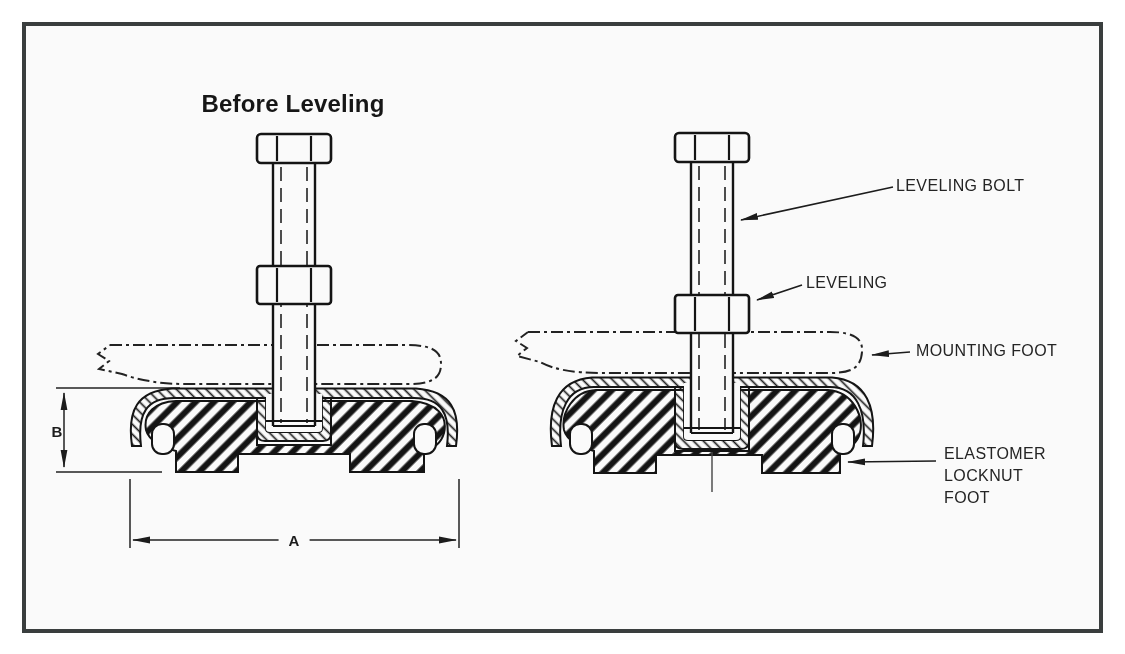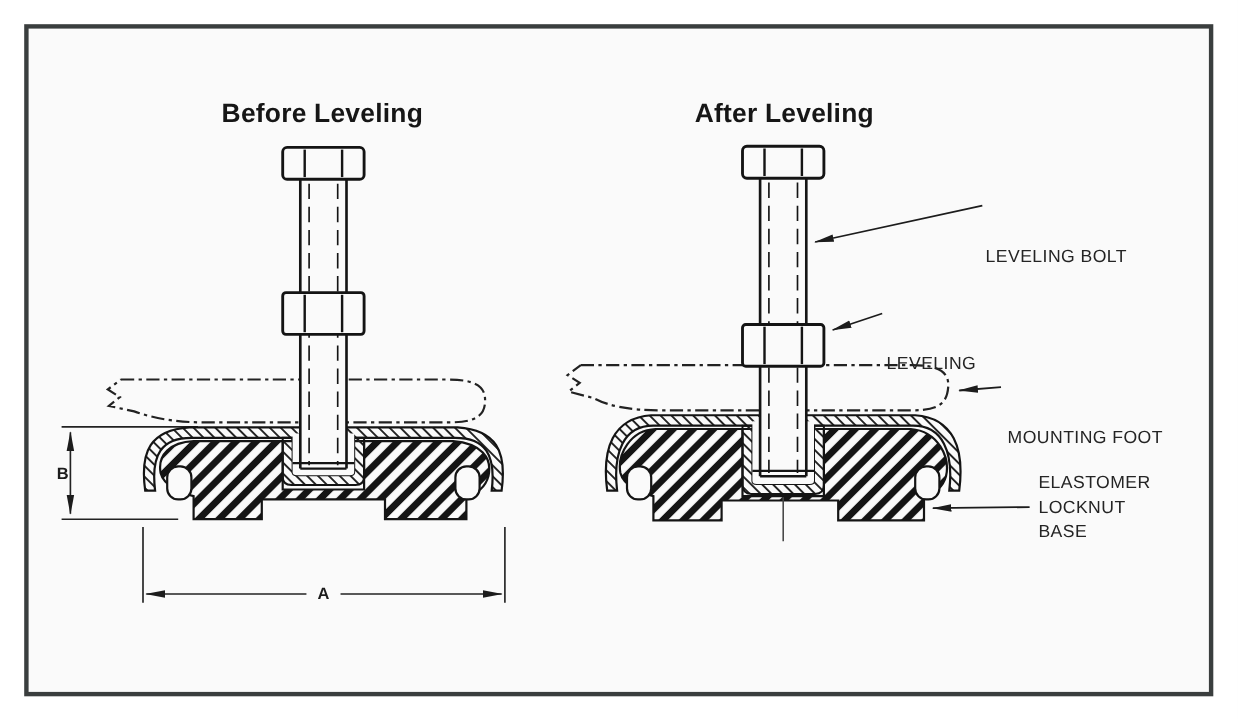--- a/index.html
+++ b/index.html
@@ -4,21 +4,21 @@
 <style>
   html,body{margin:0;padding:0;background:#ffffff;width:1125px;height:654px;overflow:hidden;}
   #stage{position:relative;width:1125px;height:654px;background:#ffffff;
          font-family:"Liberation Sans","DejaVu Sans",sans-serif;}
   #frame{position:absolute;left:22px;top:22px;width:1081px;height:611px;
          background:#fafafa;border:4px solid #3a3e3e;box-sizing:border-box;}
   svg.drawing{position:absolute;left:0;top:0;width:1125px;height:654px;}
   .title{position:absolute;transform:translateX(-50%);white-space:nowrap;
          font-size:24px;font-weight:700;color:#161616;letter-spacing:0.2px;}
   .callout{position:absolute;white-space:nowrap;font-size:16px;color:#242424;
-           letter-spacing:0.4px;margin-top:48px;}
+           letter-spacing:0.4px;}
   .callout-multi{position:absolute;font-size:16px;color:#242424;line-height:22px;
            letter-spacing:0.4px;}
   .dim-label{position:absolute;transform:translate(-50%,-50%);font-size:15px;
            font-weight:700;color:#1c1c1c;}
   .dim-label.on-line{background:#fafafa;padding:0 10px;}
 </style>
 </head>
 <body>
 
 <div id="stage">
@@ -135,27 +135,26 @@
 
     <g stroke="#1c1c1c" stroke-width="1.6">
       <line x1="893" y1="187" x2="741" y2="220" marker-end="url(#arrow)"></line>
       <line x1="802" y1="285" x2="757" y2="300" marker-end="url(#arrow)"></line>
       <line x1="910" y1="352" x2="872" y2="355" marker-end="url(#arrow)"></line>
       <line x1="936" y1="461" x2="848" y2="462" marker-end="url(#arrow)"></line>
     </g>
   </svg>
 
   <div class="title" style="left:293px;top:90px">Before Leveling</div>
-  <div class="title" style="left:713px;top:90px">After Leveling</div>
 
   <div class="callout" style="left:896px;top:177px">LEVELING BOLT</div>
   <div class="callout" style="left:806px;top:274px">LEVELING</div>
   <div class="callout" style="left:916px;top:342px">MOUNTING FOOT</div>
 
-  <div class="callout-multi" style="left:944px;top:429px">
+  <div class="callout-multi" style="left:944px;top:443px">
     <div>ELASTOMER</div>
     <div>LOCKNUT</div>
-    <div>BASE</div>
+    <div>FOOT</div>
   </div>
 
   <div class="dim-label" style="left:57px;top:431px">B</div>
   <div class="dim-label on-line" style="left:294px;top:540px">A</div>
 </div>
 
 </body></html>

